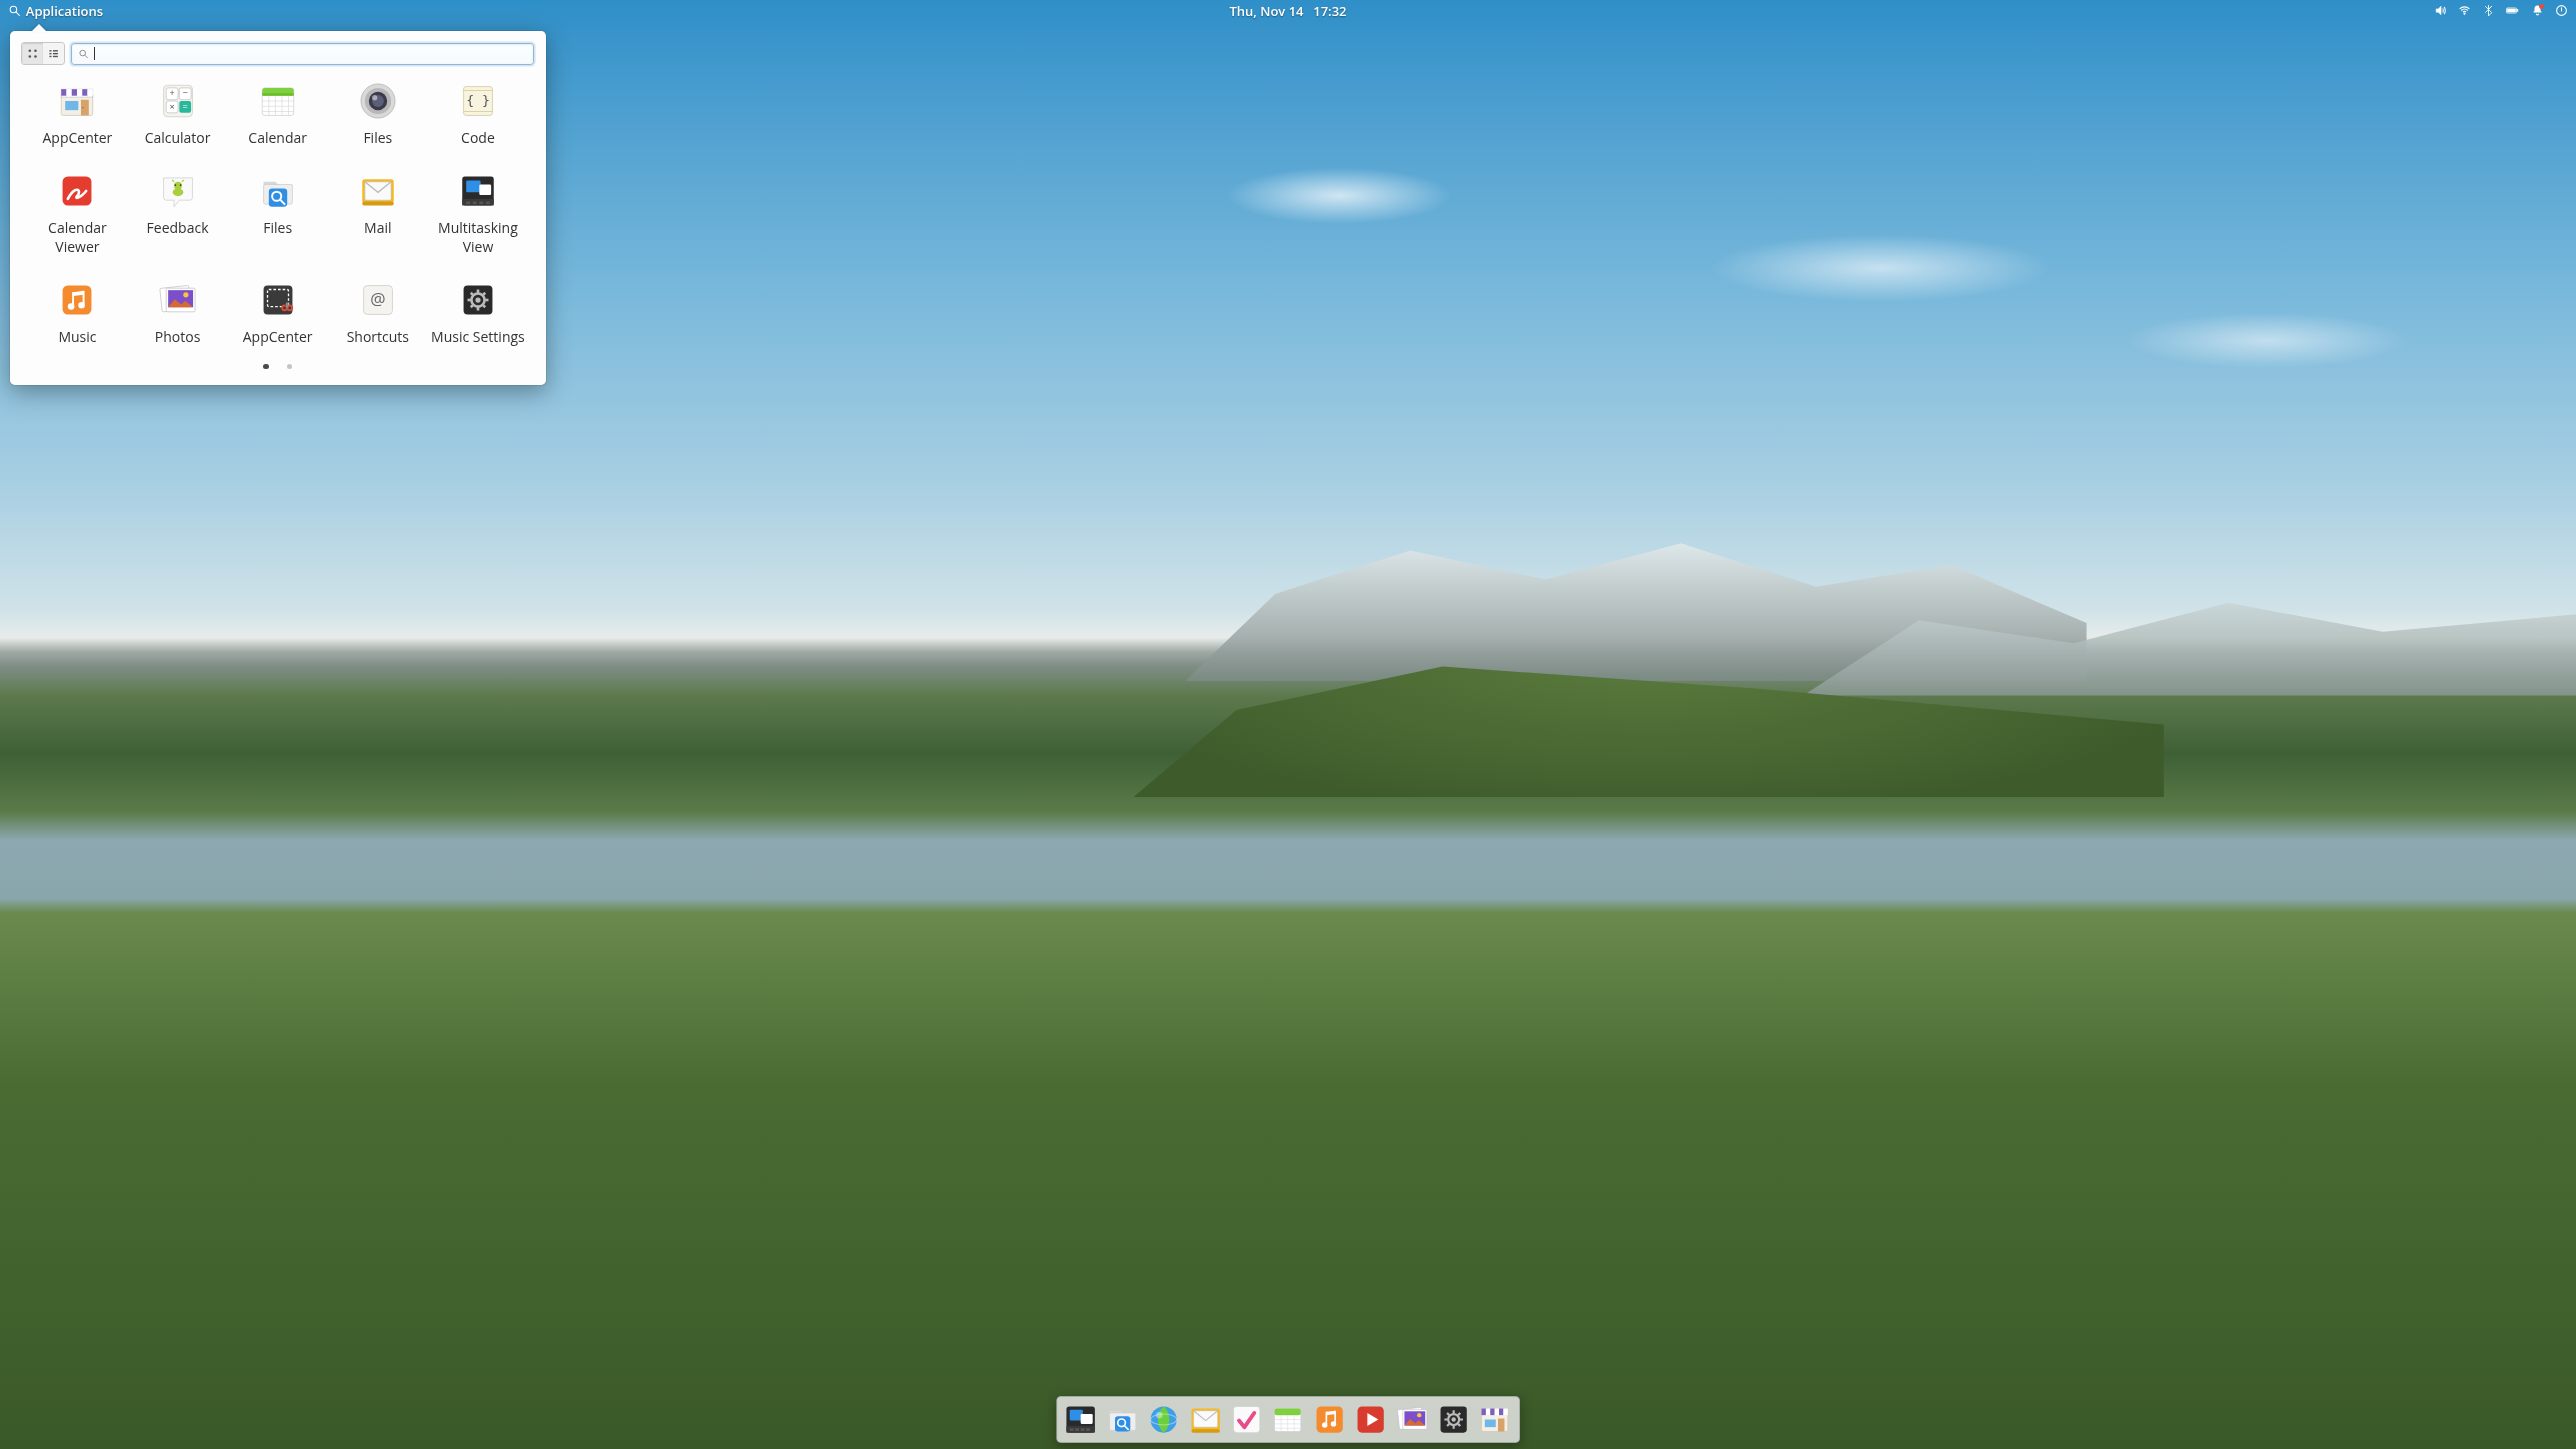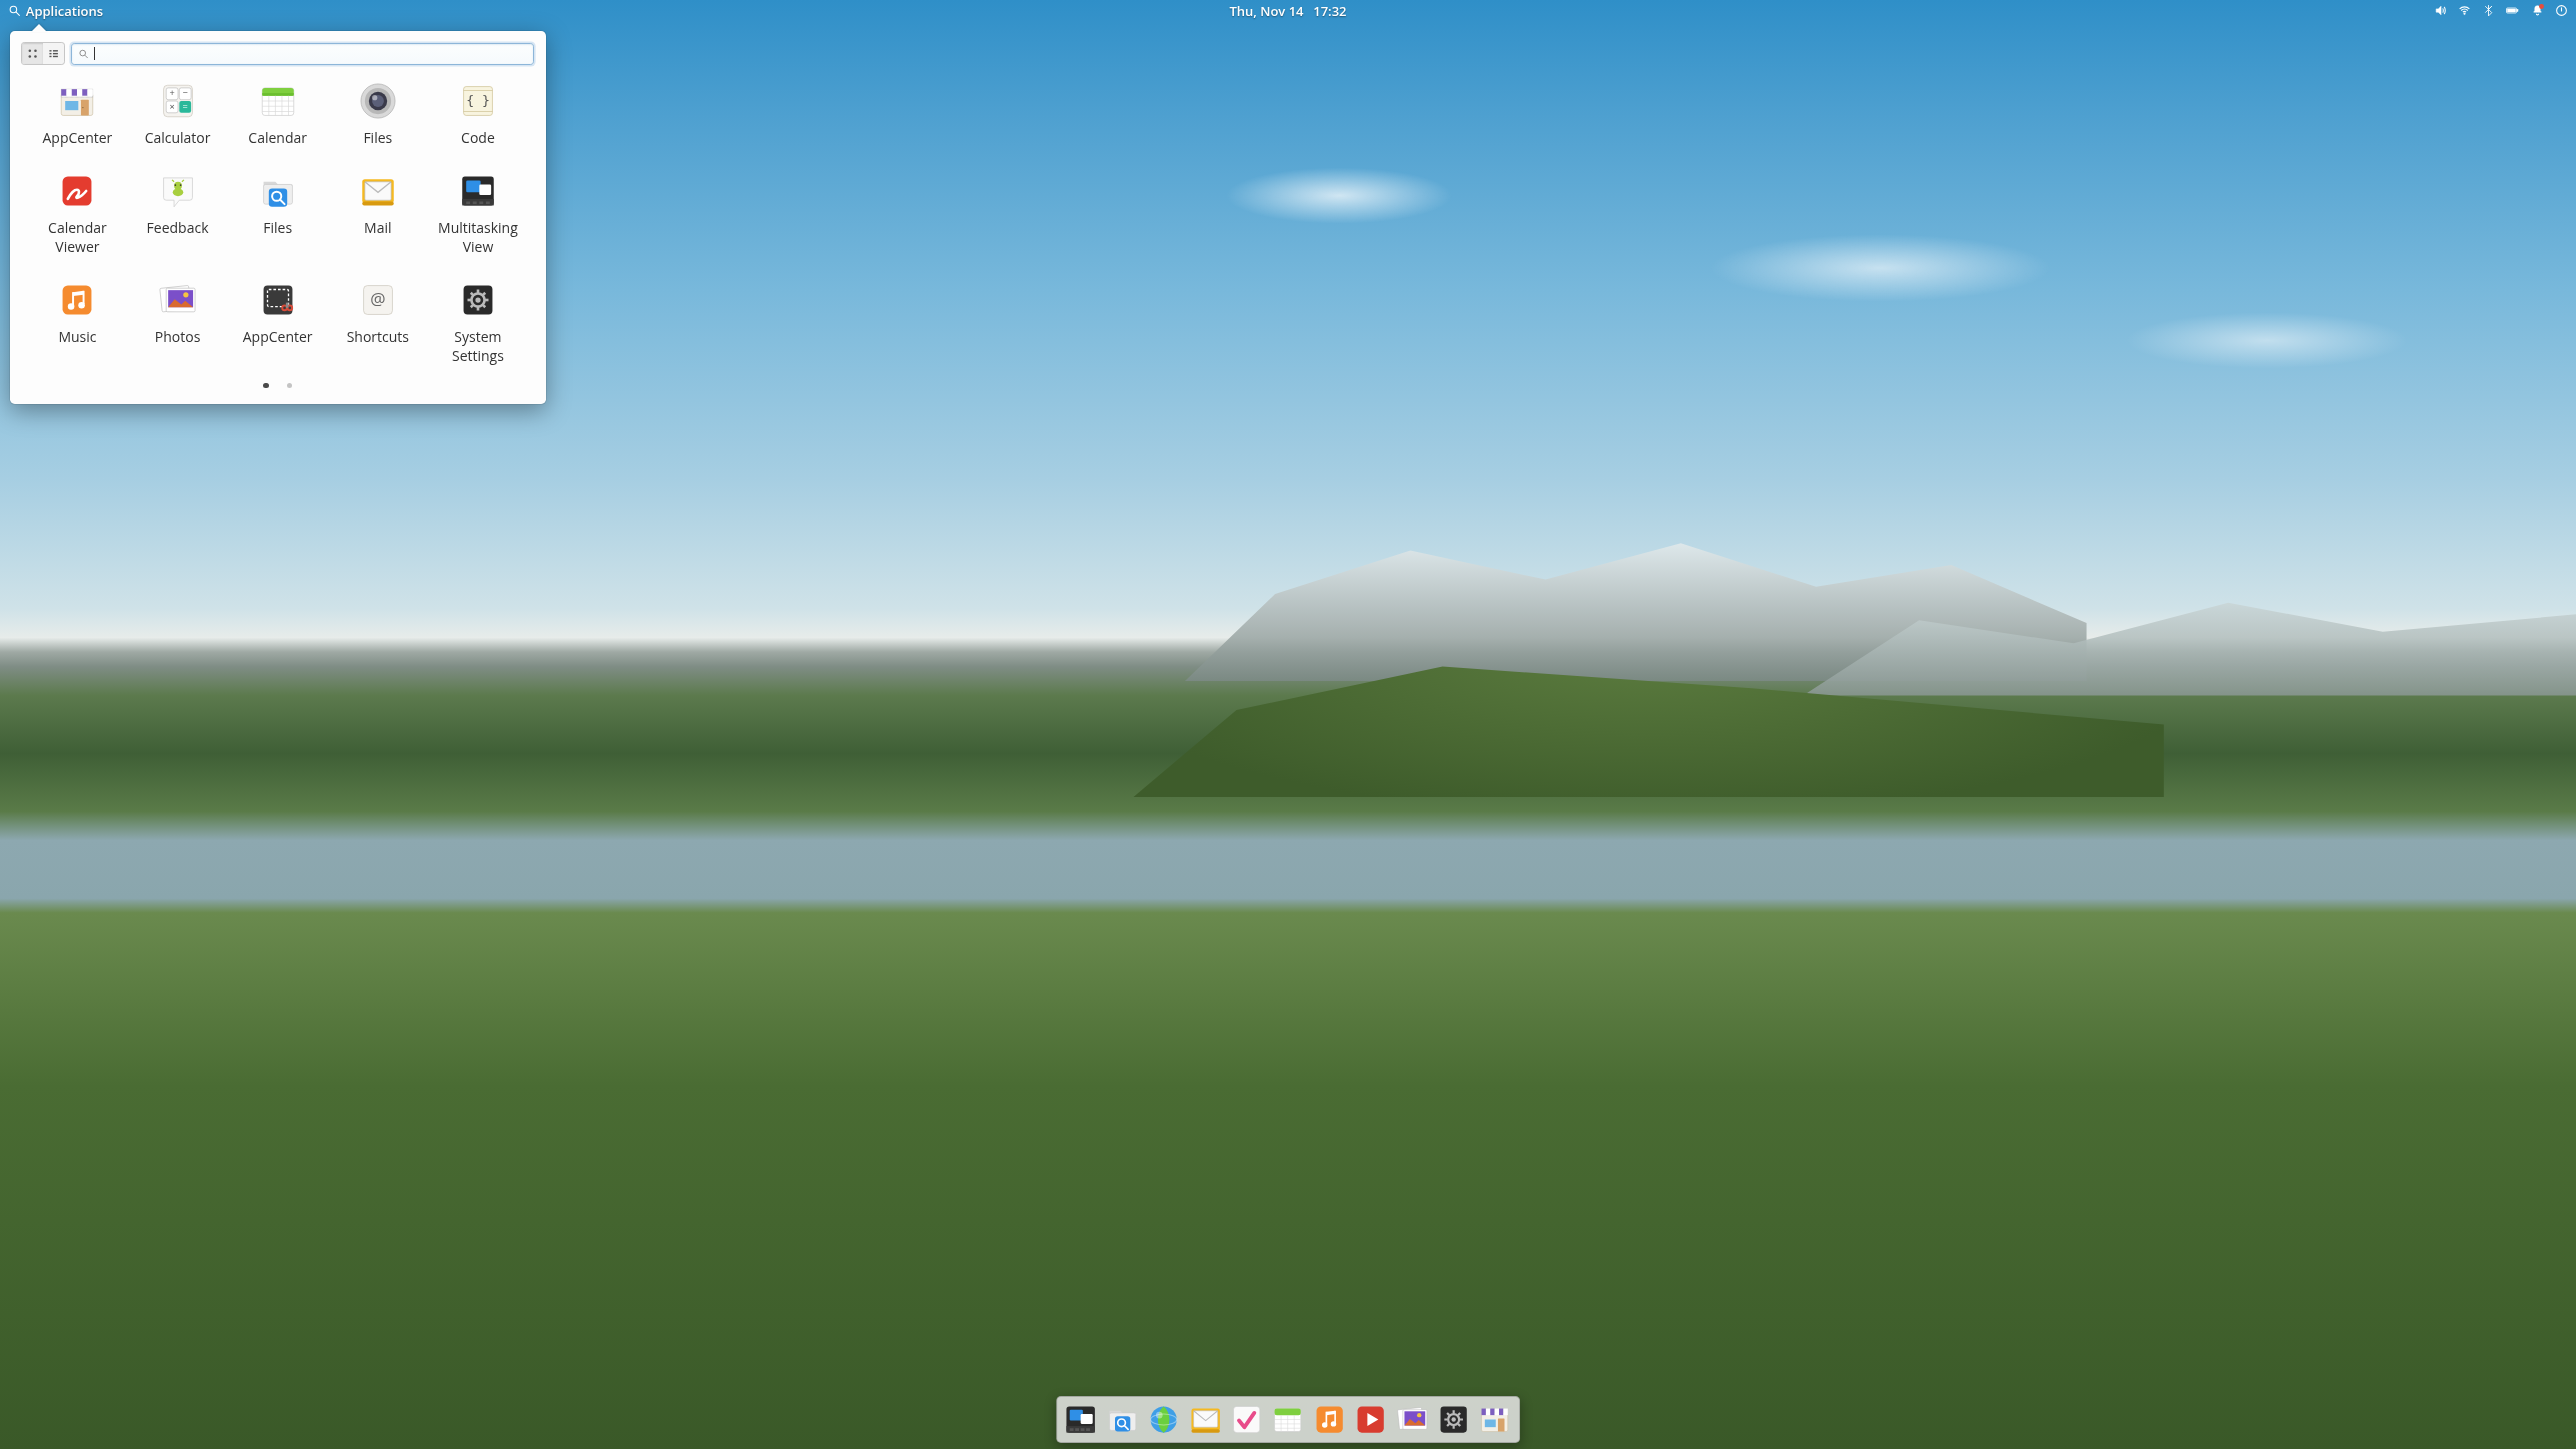--- a/index.html
+++ b/index.html
@@ -416,21 +416,21 @@
               <line x1="-16" y1="0" x2="-10" y2="0"></line>
                 <line x1="16" y1="0" x2="10" y2="0"></line>
               <line x1="-11" y1="-11" x2="-7" y2="-7"></line>
                 <line x1="11" y1="-11" x2="7" y2="-7"></line>
               <line x1="-11" y1="11" x2="-7" y2="7"></line>
                 <line x1="11" y1="11" x2="7" y2="7"></line>
             </g>
           </g>
         </svg>
       </span>
-      <span class="label">System Settings</span>
+      <span class="label">Music Settings</span>
     </div>
   </div>
 
   <div class="pager">
     <span class="pager-dot active"></span>
     <span class="pager-dot"></span>
   </div>
 </div>
 
 <div class="dock">

